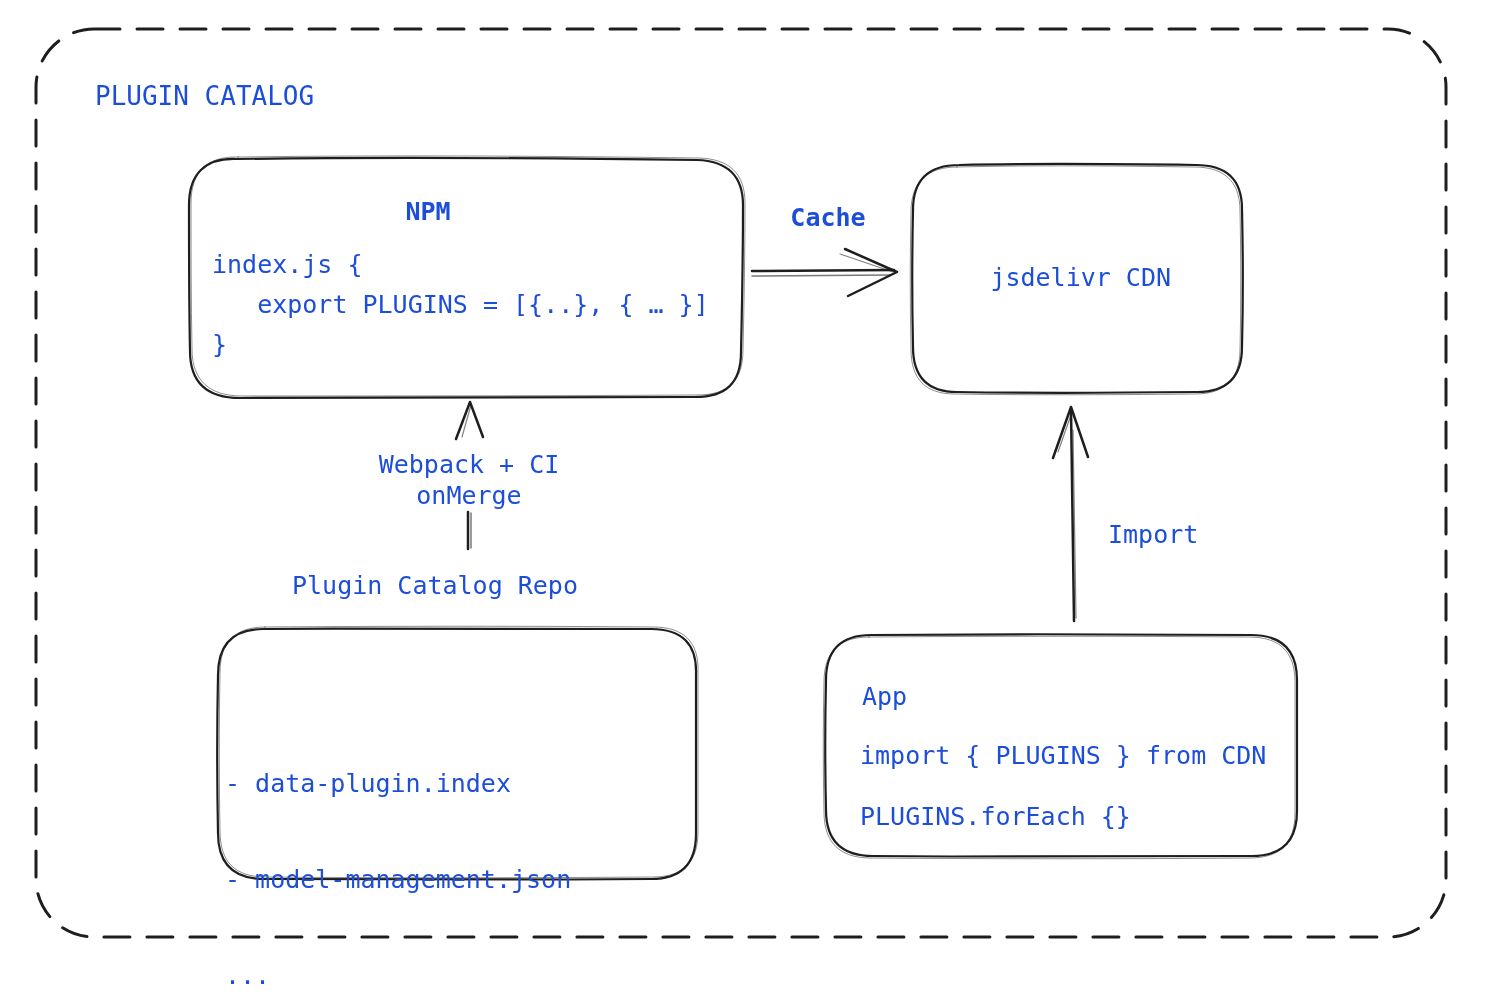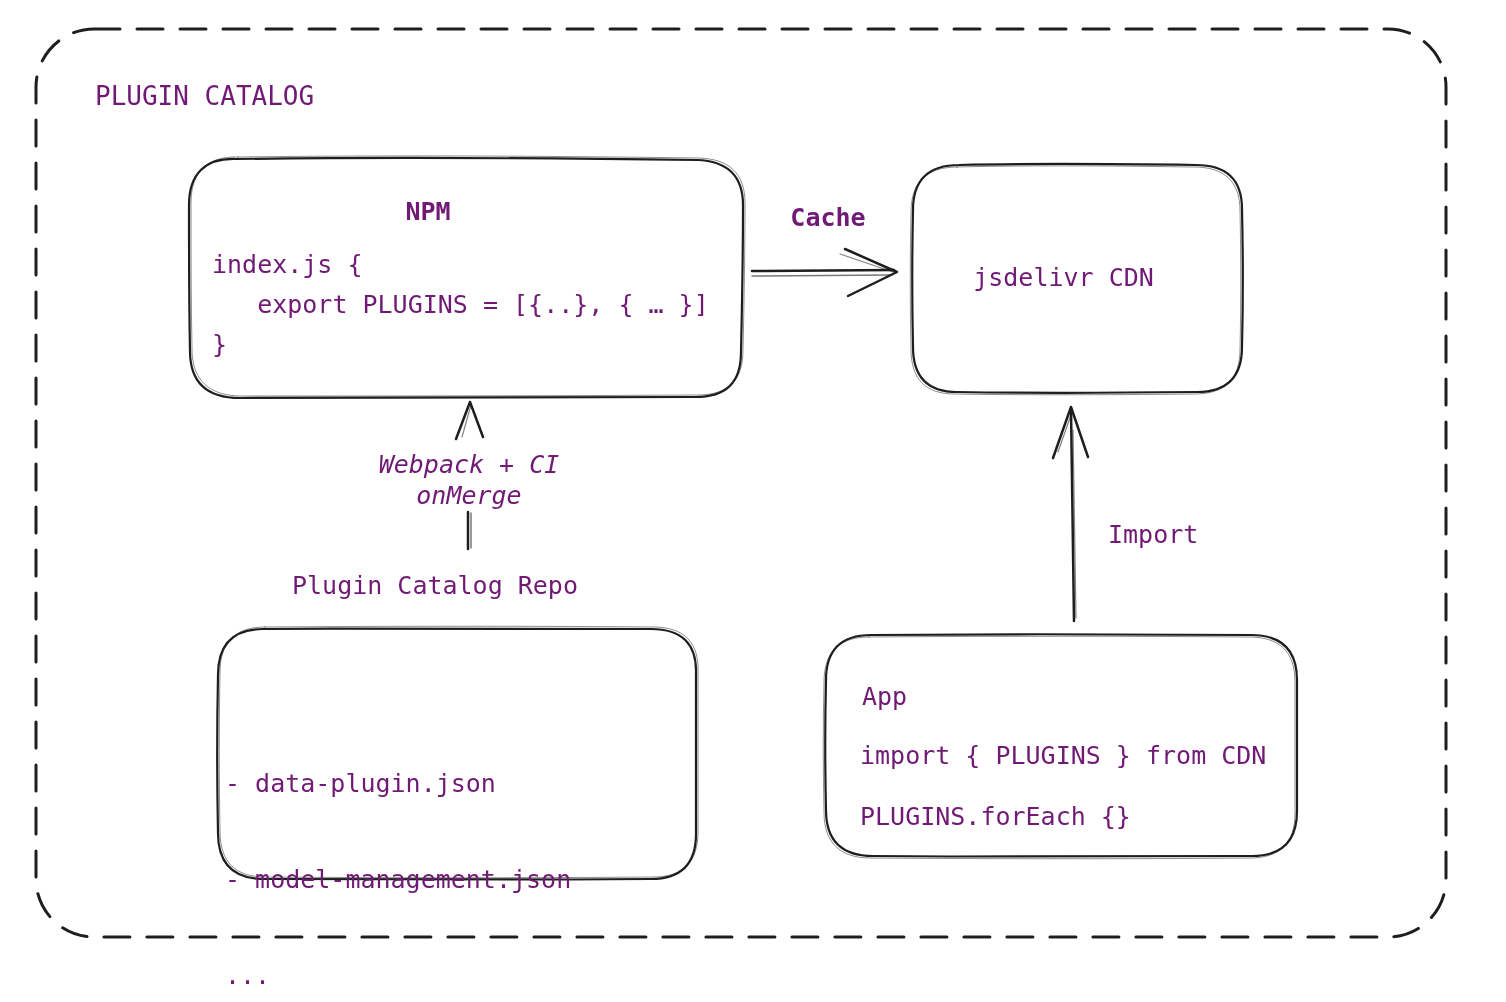--- a/index.html
+++ b/index.html
@@ -22,21 +22,21 @@
   .s15 { stroke-width: 1.5; opacity: .6; }
   .s12 { stroke-width: 1.2; opacity: .55; }
   .box { stroke-width: 2.2; }
   .echo { stroke-width: 1; opacity: .5; }
   .boundary { stroke-width: 3; stroke-dasharray: 26 17; }
   .t {
     position: absolute;
     font-size: 25px;
     line-height: 31px;
     white-space: pre;
-    color: #701a75;
+    color: #1d4ed8;
   }
   .center { text-align: center; }
   .fs26 { font-size: 26px; }
   .code { line-height: 40px; }
   .list { line-height: 32px; }
 </style>
 </head>
 <body>
 
 <div id="canvas">
@@ -110,29 +110,29 @@
   <div class="t fs26" style="left:95px; top:81px;">PLUGIN CATALOG</div>
 
   <div class="t center" style="left:188px; top:196px; width:480px;font-weight:bold;">NPM</div>
 
   <div class="t code" style="left:212px; top:245px;">index.js {
    export PLUGINS = [{..}, { … }]
 }</div>
 
   <div class="t center" style="left:752px; top:202px; width:152px;font-weight:bold;">Cache</div>
 
-  <div class="t center" style="left:912px; top:262px; width:303px;">jsdelivr CDN</div>
+  <div class="t center" style="left:868px; top:262px; width:303px;text-align:right;">jsdelivr CDN</div>
 
-  <div class="t center" style="left:359px; top:449px; width:220px;font-style:italic;">Webpack + CI
+  <div class="t center" style="left:359px; top:449px; width:220px;">Webpack + CI
 onMerge</div>
 
   <div class="t center" style="left:280px; top:570px; width:310px;">Plugin Catalog Repo</div>
 
   <div class="t list" style="left:225px; top:704px;">
-    <div>- data-plugin.json</div>
+    <div>- data-plugin.index</div>
     <div>- model-management.json</div>
     <div>...</div>
   </div>
 
   <div class="t" style="left:862px; top:681px;">App</div>
 
   <div class="t" style="left:860px; top:740px;">import { PLUGINS } from CDN</div>
 
   <div class="t" style="left:860px; top:801px;">PLUGINS.forEach {}</div>
 

